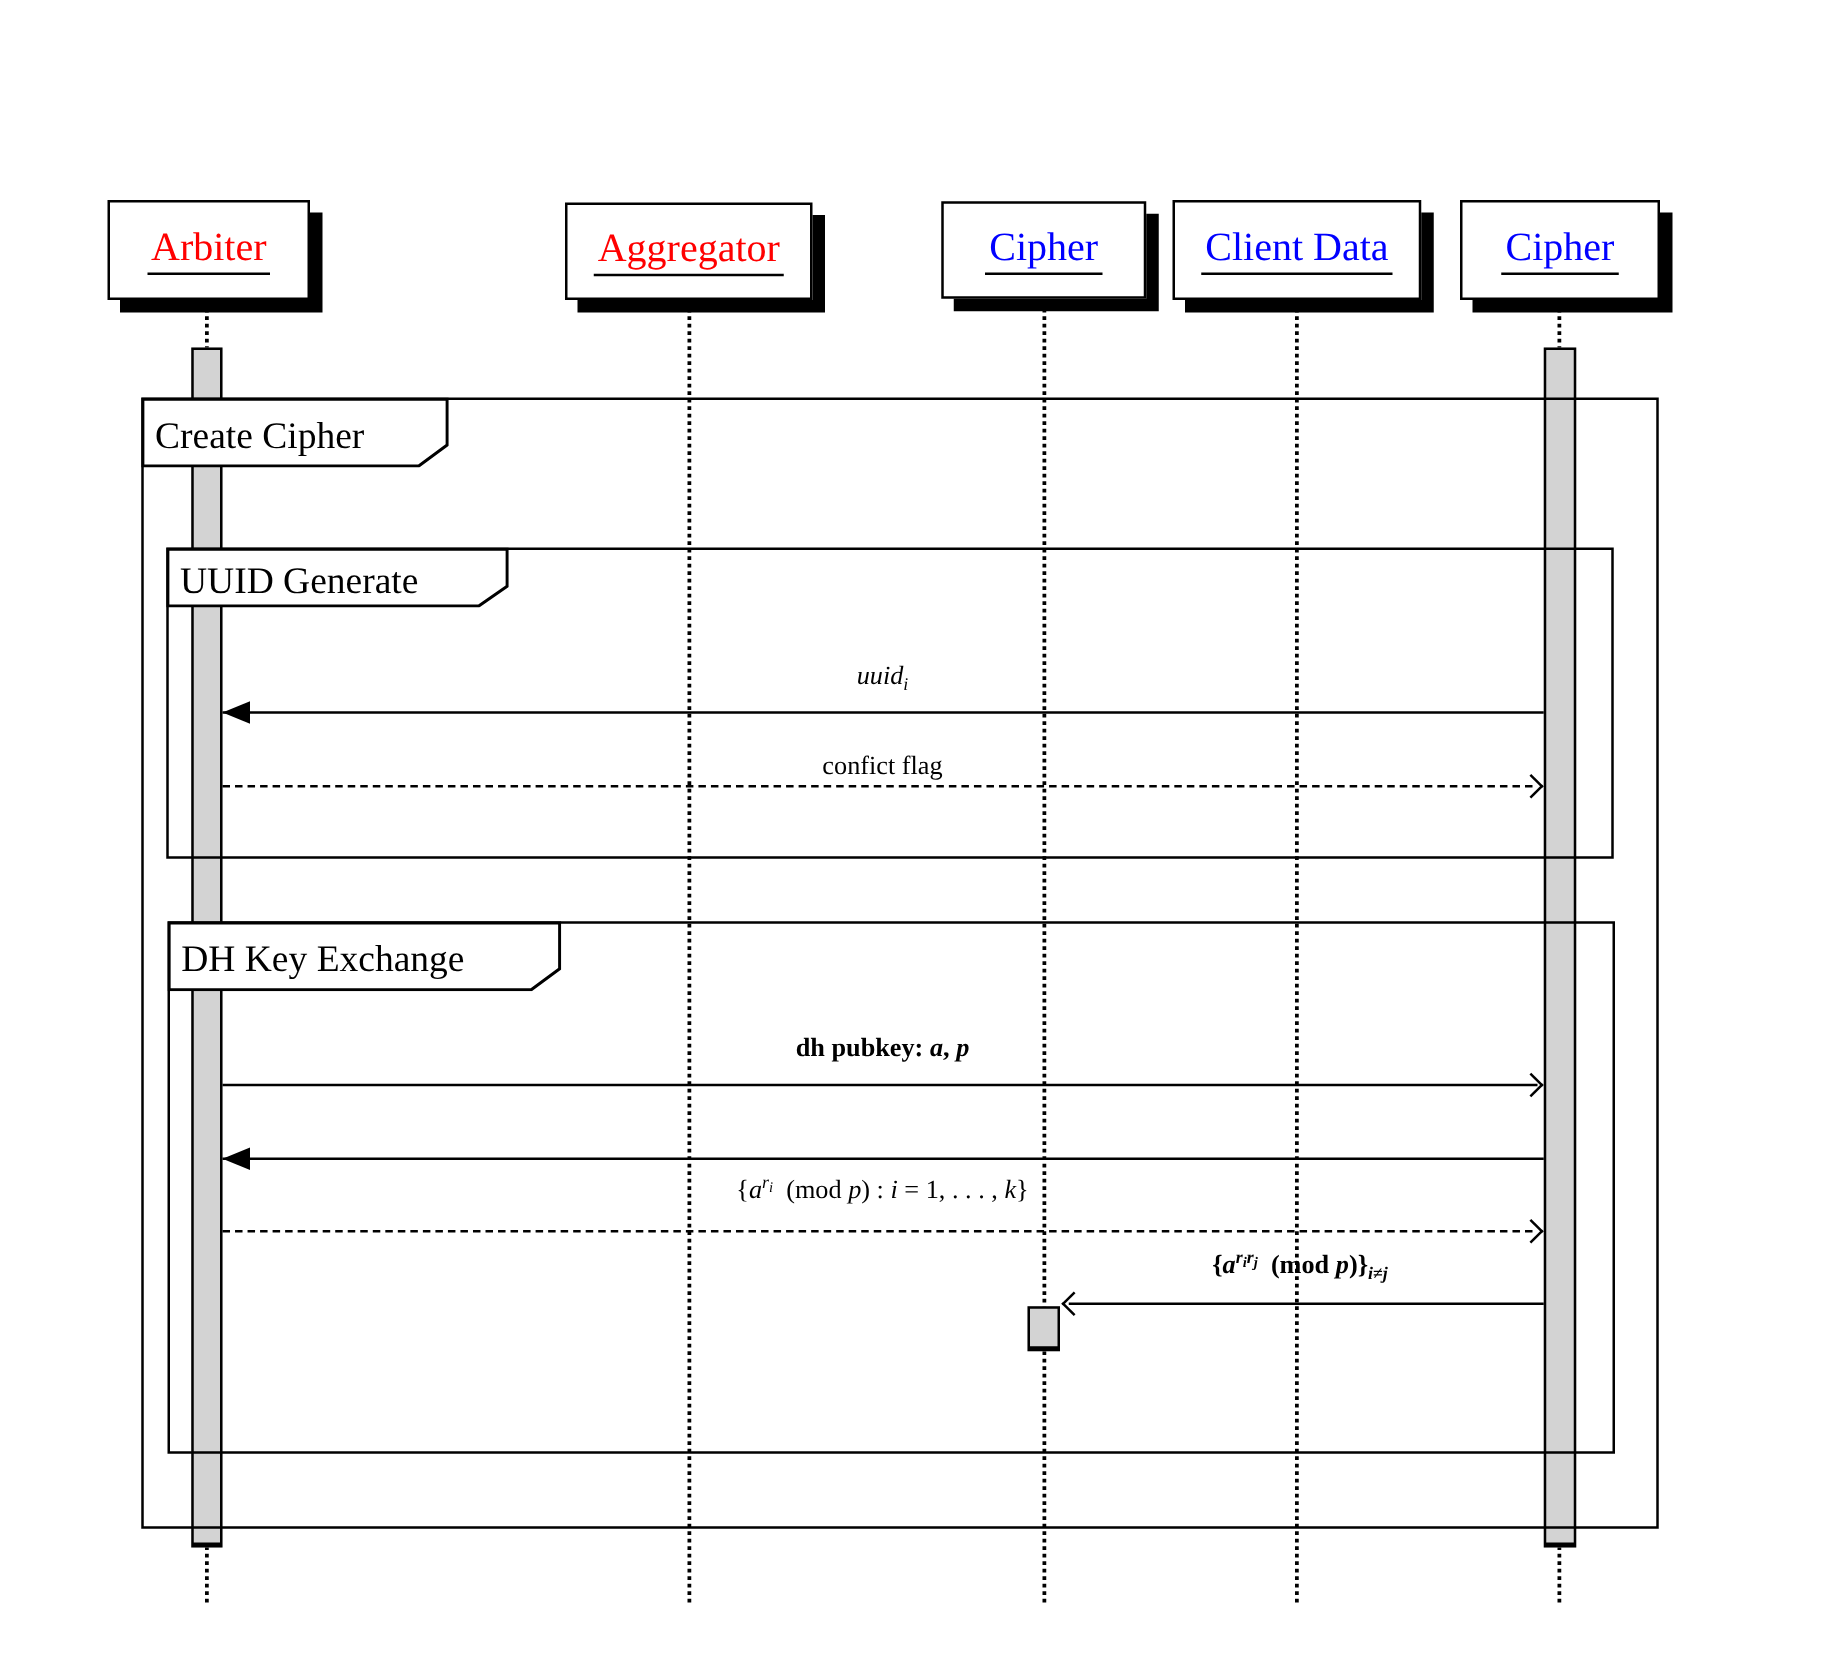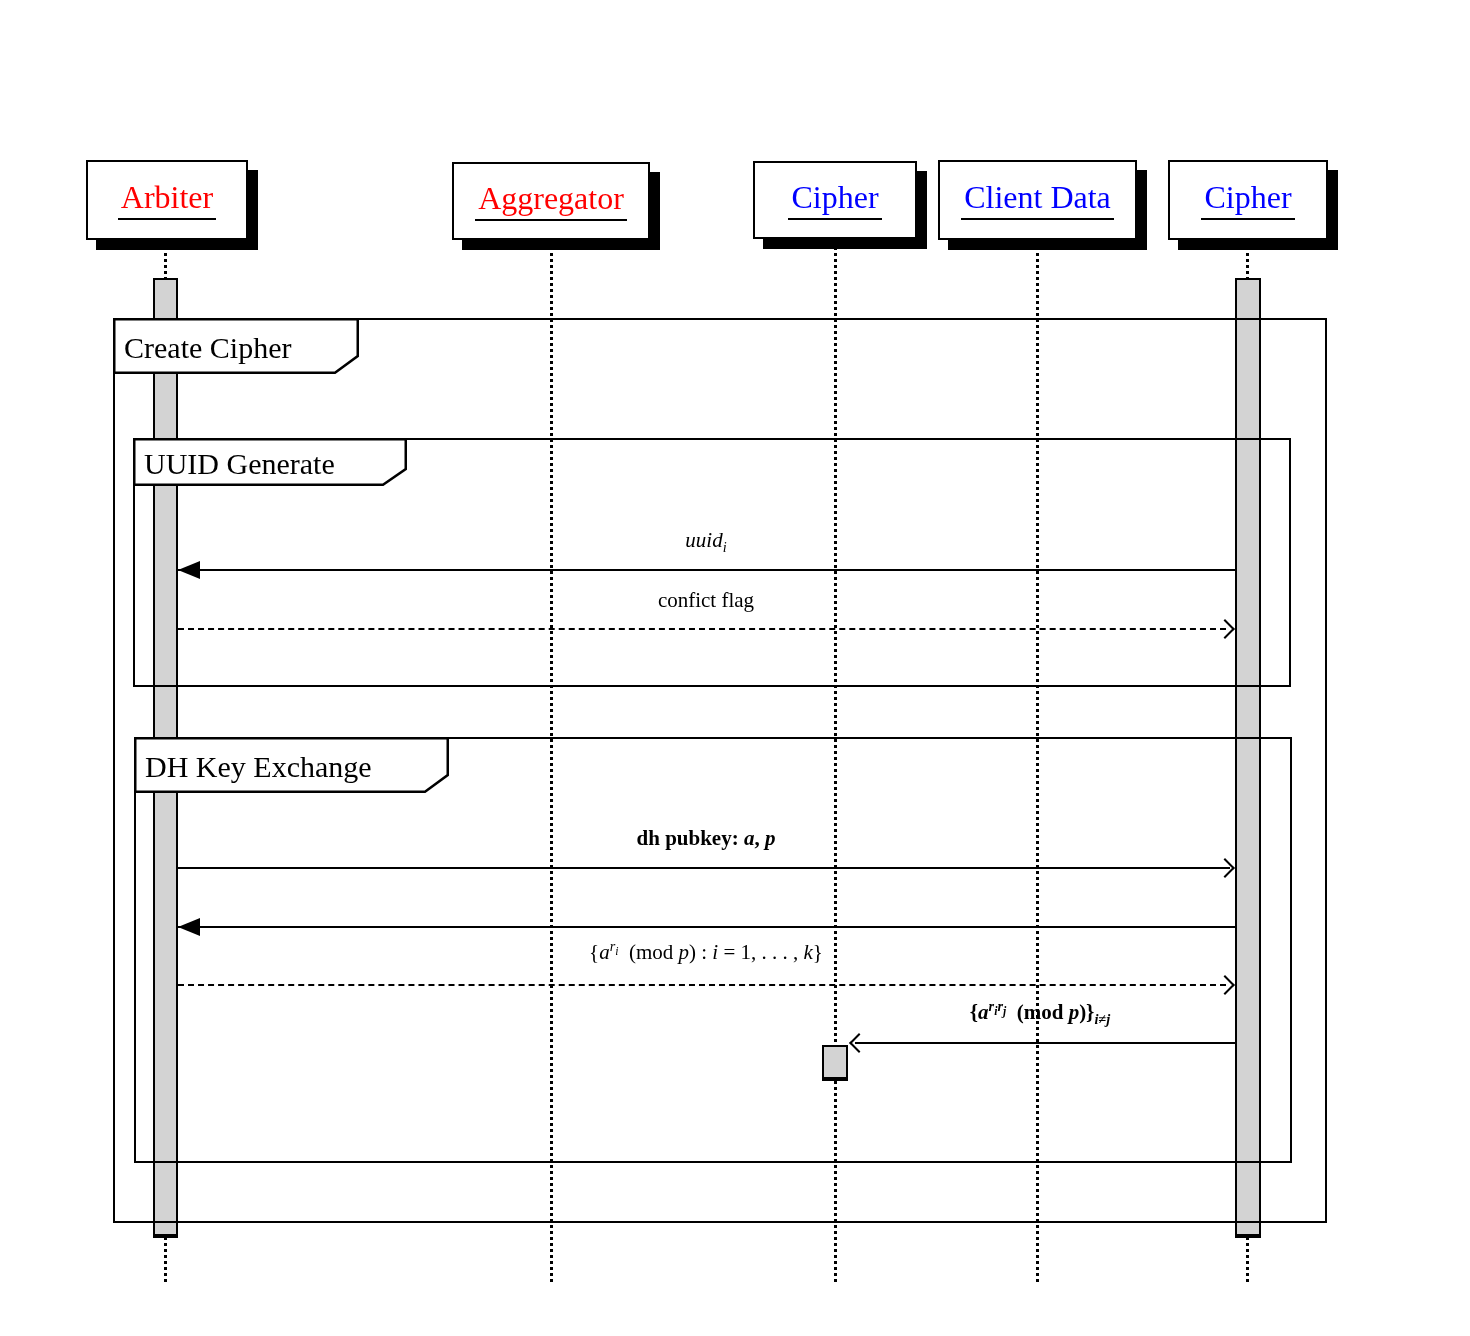--- a/index.html
+++ b/index.html
@@ -66,21 +66,21 @@
   </svg>
   <svg class="frame-label" style="left:134px; top:737px;" width="315" height="56">
     <polygon points="1.25,1.25 313.75,1.25 313.75,38 291,54.75 1.25,54.75" fill="#ffffff" stroke="#000000" stroke-width="2.5"></polygon>
     <text x="11" y="40">DH Key Exchange</text>
   </svg>
 
   <div class="msg-label" style="left:406px; top:528px; width:600px;"><i>uuid<sub>i</sub></i></div>
   <div class="msg-line" style="left:178px; top:569px; width:1057px;"></div>
   <div class="arrow-solid-left" style="left:178px; top:561px;"></div>
 
-  <div class="msg-label" style="left:406px; top:588px; width:600px;">confict flag</div>
+  <div class="msg-label" style="left:406px; top:600px; width:600px;">confict flag</div>
   <div class="msg-line dashed" style="left:178px; top:628px; width:1048px;"></div>
   <div class="arrow-open right" style="left:1218px; top:622px;"></div>
 
   <div class="msg-label" style="left:406px; top:826px; width:600px;font-weight:bold;">dh pubkey: <i>a</i>, <i>p</i></div>
   <div class="msg-line" style="left:178px; top:867px; width:1052px;"></div>
   <div class="arrow-open right" style="left:1218px; top:861px;"></div>
 
   <div class="msg-line" style="left:178px; top:926px; width:1057px;"></div>
   <div class="arrow-solid-left" style="left:178px; top:918px;"></div>
 

